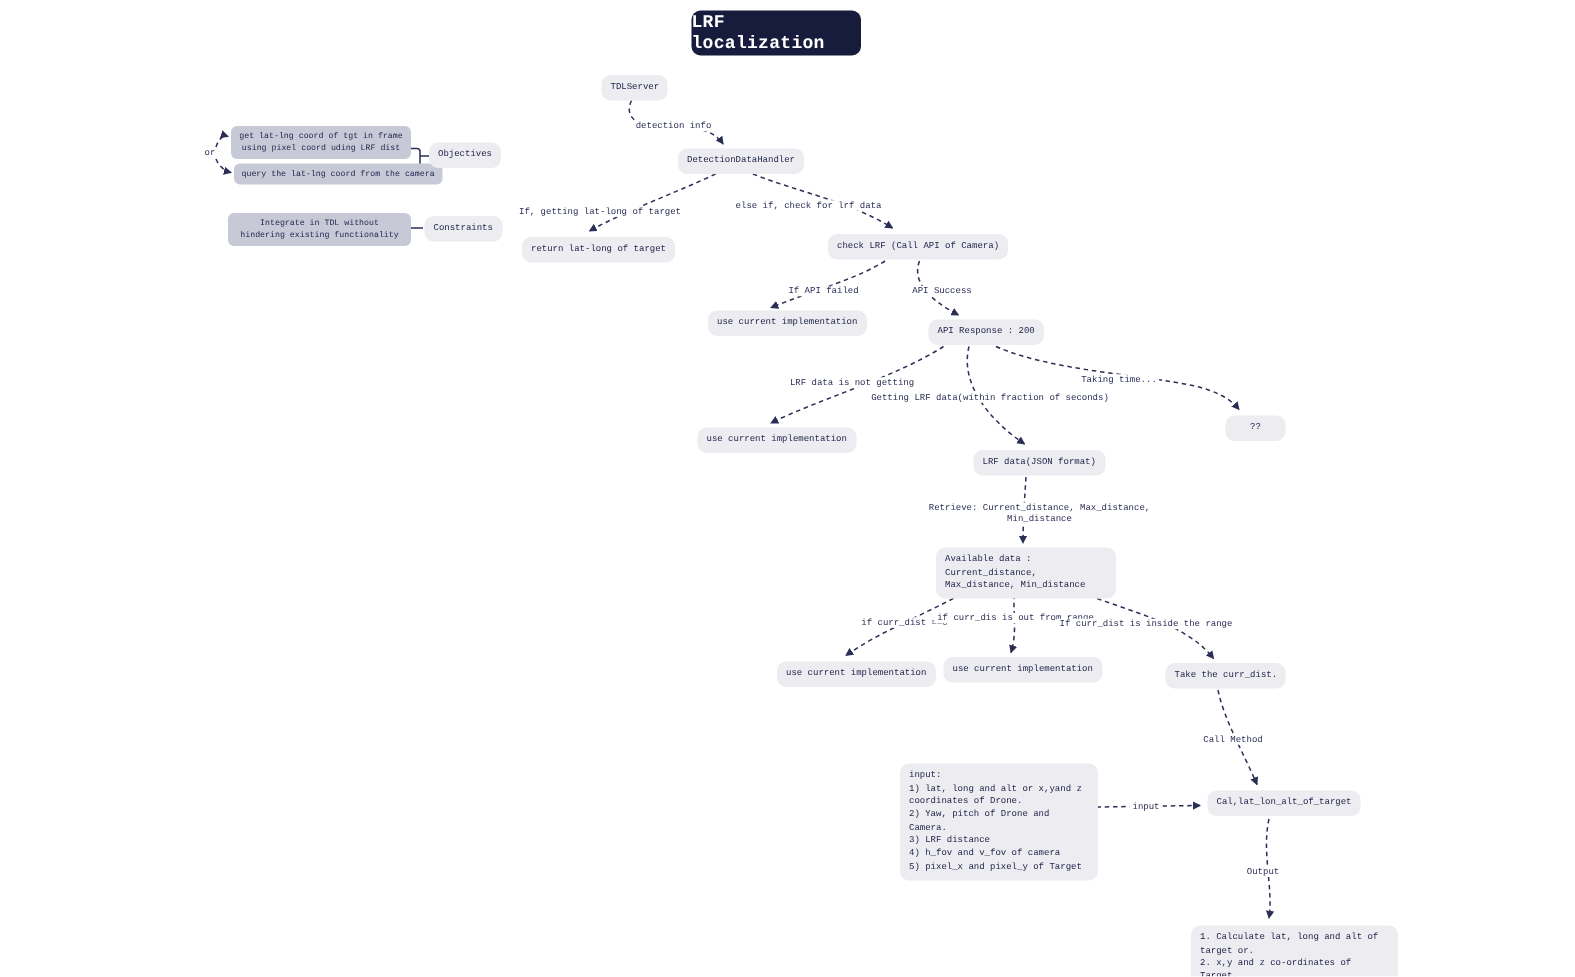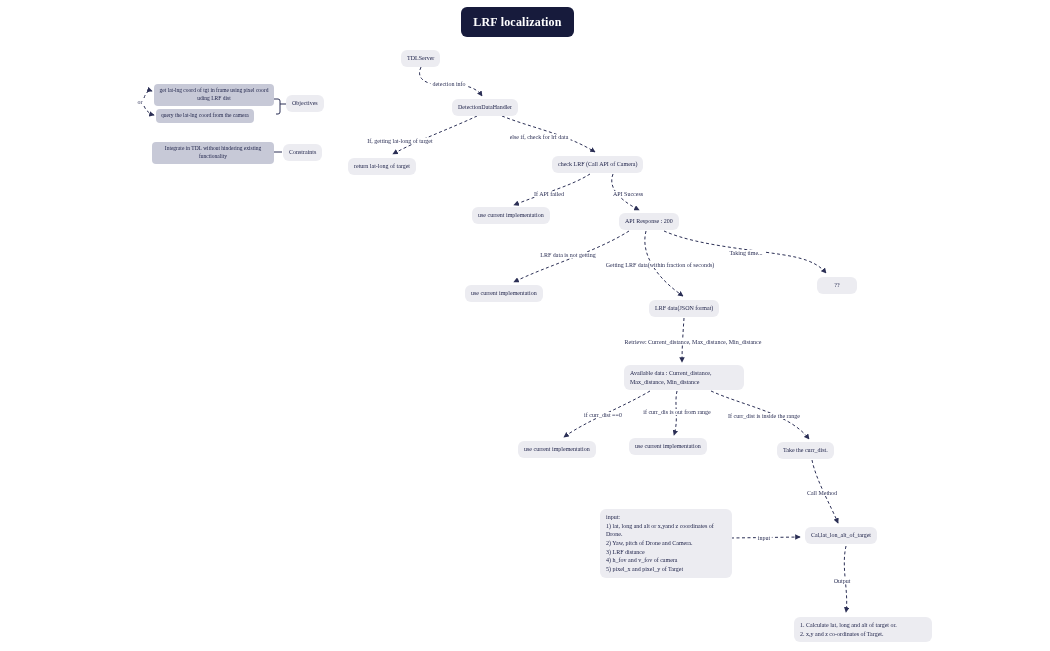--- a/index.html
+++ b/index.html
@@ -1,18 +1,18 @@
 <!DOCTYPE html>
 <html><head>
 <meta charset="utf-8">
 <style>
   html,body { margin:0; padding:0; background:#ffffff; }
   .stage {
     position:relative; width:1050px; height:651px; background:#ffffff;
-    font-family:Liberation Serif, serif; overflow:hidden; color:#23274d;
+    font-family:Liberation Mono, monospace; overflow:hidden; color:#23274d;
   }
   svg.edges { position:absolute; left:0; top:0; width:1050px; height:651px; }
   .title {
     position:absolute; left:461px; top:7px; width:113px; height:30px;
     background:#171b3c; color:#ffffff; border-radius:6px;
     display:flex; align-items:center; justify-content:center;
     font-size:12px; font-weight:600; letter-spacing:.2px;
   }
   .node {
     position:absolute; background:#ececf1; color:#23274d;

